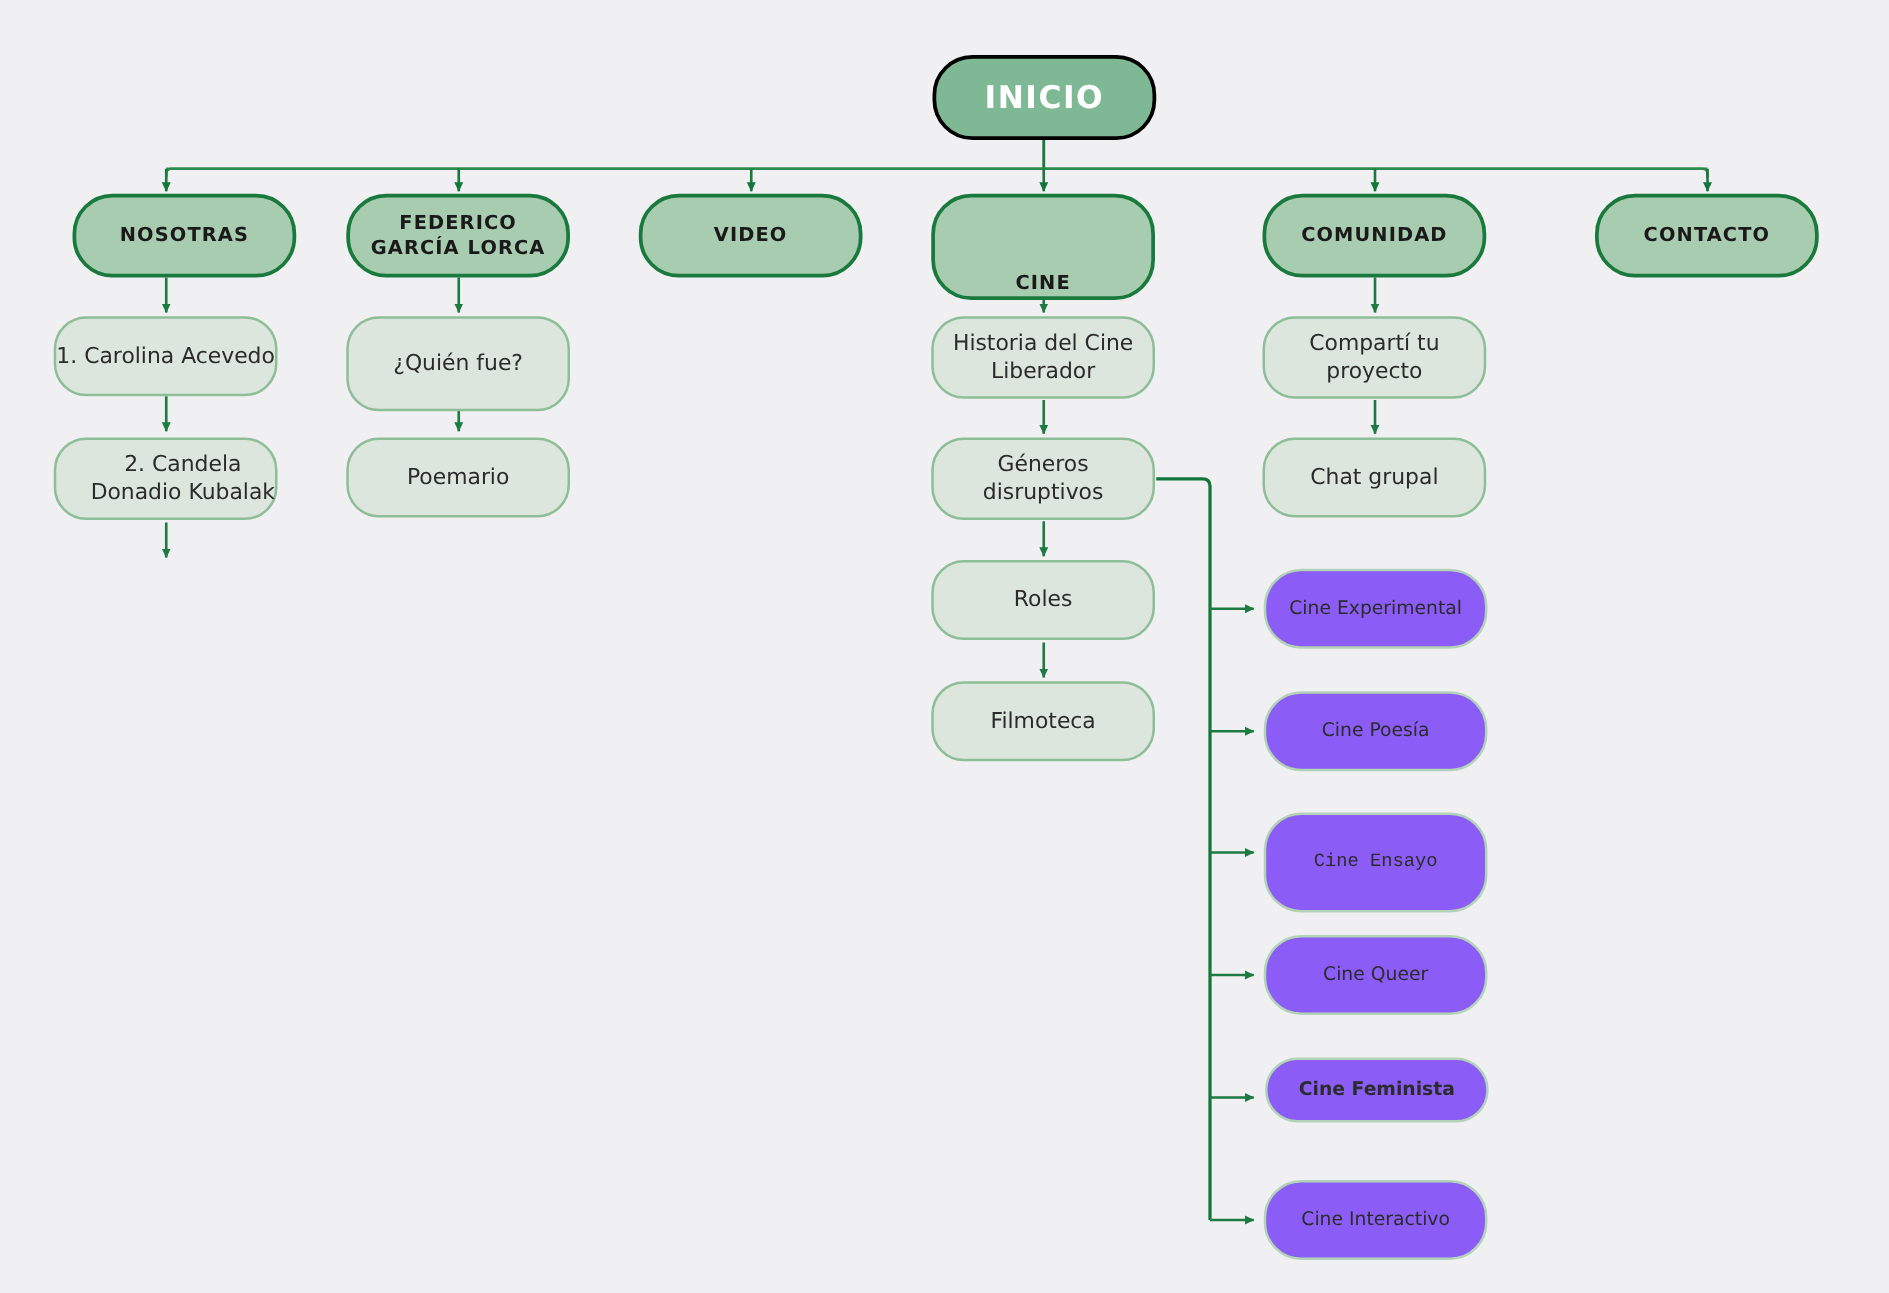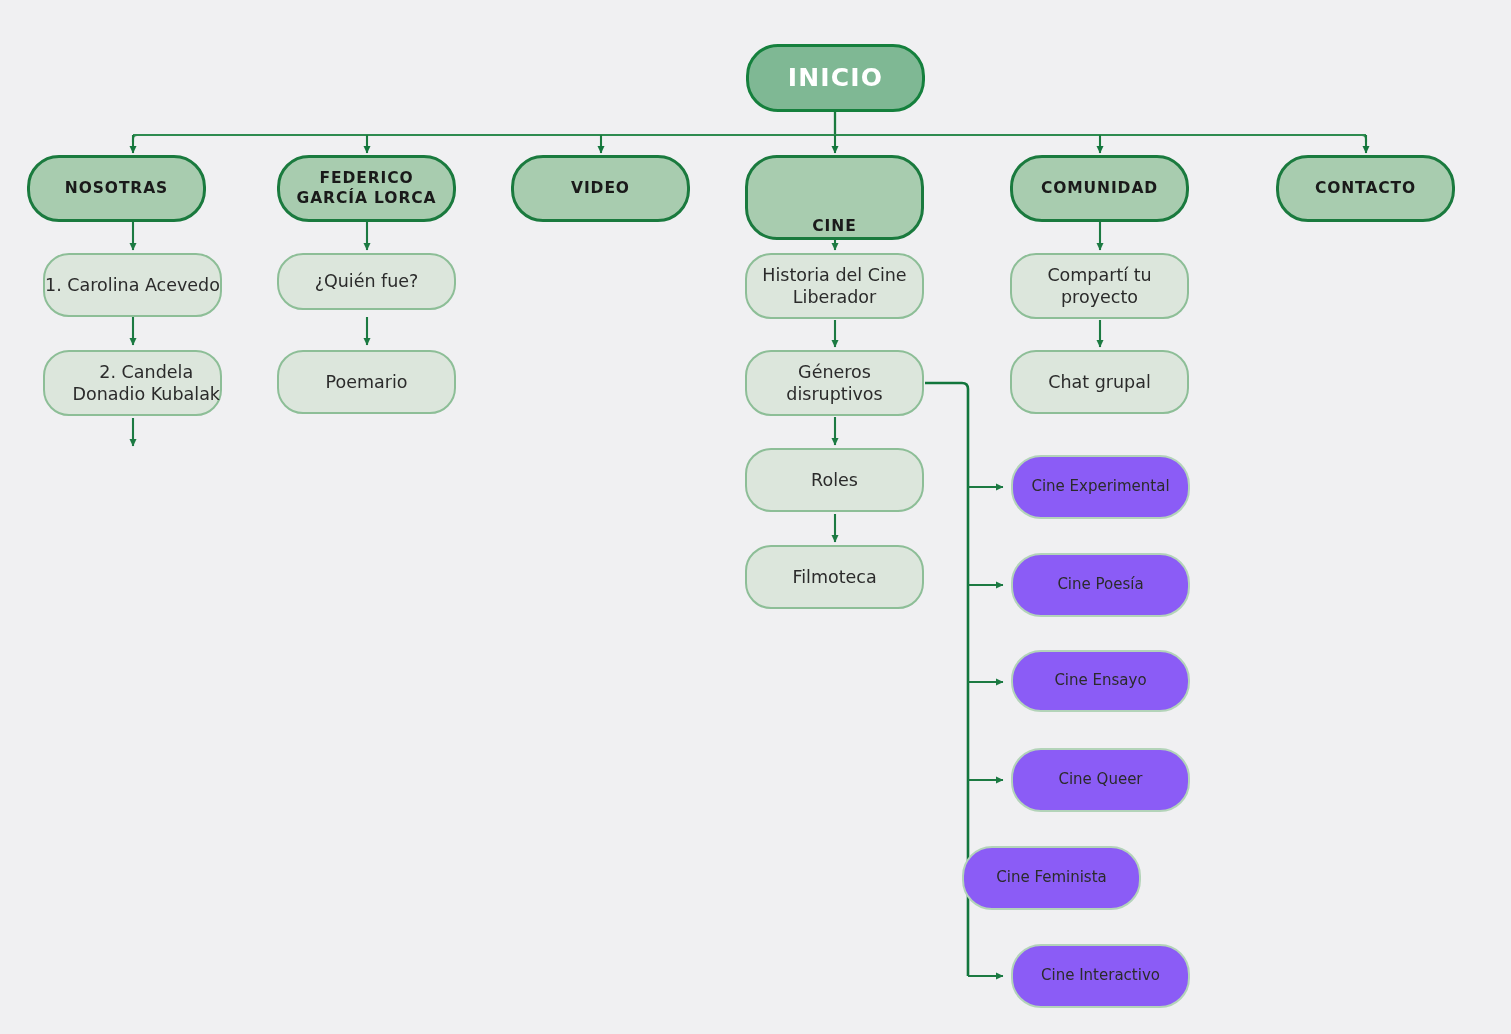--- a/index.html
+++ b/index.html
@@ -31,21 +31,21 @@
     display: flex;
     align-items: center;
     justify-content: center;
     text-align: center;
     line-height: 1.28;
     white-space: pre-line;
   }
   
   .lvl0 {
     background: #7FB894;
-    border: 3px solid #15803d;
+    border: 3px solid #000000;
     border-radius: 32px;
     color: #FFFFFF;
     font-weight: 800;
     font-size: 25px;
     letter-spacing: 1.2px;
   }
   
   .lvl1 {
     background: #A8CCAF;
     border: 3px solid #1A7A3E;
@@ -132,21 +132,21 @@
       <path d="M968,780 L1003,780" marker-end="url(#ah-mid)"></path>
       <path d="M968,878 L1003,878" marker-end="url(#ah-mid)"></path>
       <path d="M968,976 L1003,976" marker-end="url(#ah-mid)"></path>
     </g>
   </svg>
 
   <div class="node lvl0" style="left:746px; top:44px; width:179px; height:68px;">
     <span>INICIO</span>
   </div>
 
-  <div class="node lvl1" style="left:27px; top:155px; width:179px; height:67px;text-align:center;">
+  <div class="node lvl1" style="left:58px; top:155px; width:179px; height:67px;text-align:center;">
     <span>NOSOTRAS</span>
   </div>
   <div class="node lvl1" style="left:277px; top:155px; width:179px; height:67px;">
     <span>FEDERICO
 GARCÍA LORCA</span>
   </div>
   <div class="node lvl1" style="left:511px; top:155px; width:179px; height:67px;">
     <span>VIDEO</span>
   </div>
   <div class="node lvl1" style="left:745px; top:155px; width:179px; height:85px;align-items:flex-end;">
@@ -160,21 +160,21 @@
   </div>
 
   <div class="node lvl2" style="left:43px; top:253px; width:179px; height:64px;">
     <span>1. Carolina Acevedo</span>
   </div>
   <div class="node lvl2" style="left:43px; top:350px; width:179px; height:66px;justify-content:flex-end;">
     <span>2. Candela
 Donadio Kubalak</span>
   </div>
 
-  <div class="node lvl2" style="left:277px; top:253px; width:179px; height:57px;text-align:right;">
+  <div class="node lvl2" style="left:277px; top:253px; width:179px; height:76px;text-align:right;">
     <span>¿Quién fue?</span>
   </div>
   <div class="node lvl2" style="left:277px; top:350px; width:179px; height:64px;">
     <span>Poemario</span>
   </div>
 
   <div class="node lvl2" style="left:745px; top:253px; width:179px; height:66px;">
     <span>Historia del Cine
 Liberador</span>
   </div>
@@ -196,26 +196,26 @@
   <div class="node lvl2" style="left:1010px; top:350px; width:179px; height:64px;">
     <span>Chat grupal</span>
   </div>
 
   <div class="node lvl3" style="left:1011px; top:455px; width:179px; height:64px;">
     <span>Cine Experimental</span>
   </div>
   <div class="node lvl3" style="left:1011px; top:553px; width:179px; height:64px;">
     <span>Cine Poesía</span>
   </div>
-  <div class="node lvl3" style="left:1011px; top:650px; width:179px; height:62px;">
+  <div class="node lvl3" style="left:1011px; top:650px; width:179px; height:80px;font-family:Liberation Mono, monospace;">
     <span>Cine Ensayo</span>
   </div>
   <div class="node lvl3" style="left:1011px; top:748px; width:179px; height:64px;">
     <span>Cine Queer</span>
   </div>
-  <div class="node lvl3" style="left:962px; top:846px; width:179px; height:64px;">
+  <div class="node lvl3" style="left:1012px; top:846px; width:179px; height:52px;font-weight:bold;">
     <span>Cine Feminista</span>
   </div>
   <div class="node lvl3" style="left:1011px; top:944px; width:179px; height:64px;">
     <span>Cine Interactivo</span>
   </div>
 
 </div>
 
 </body></html>

